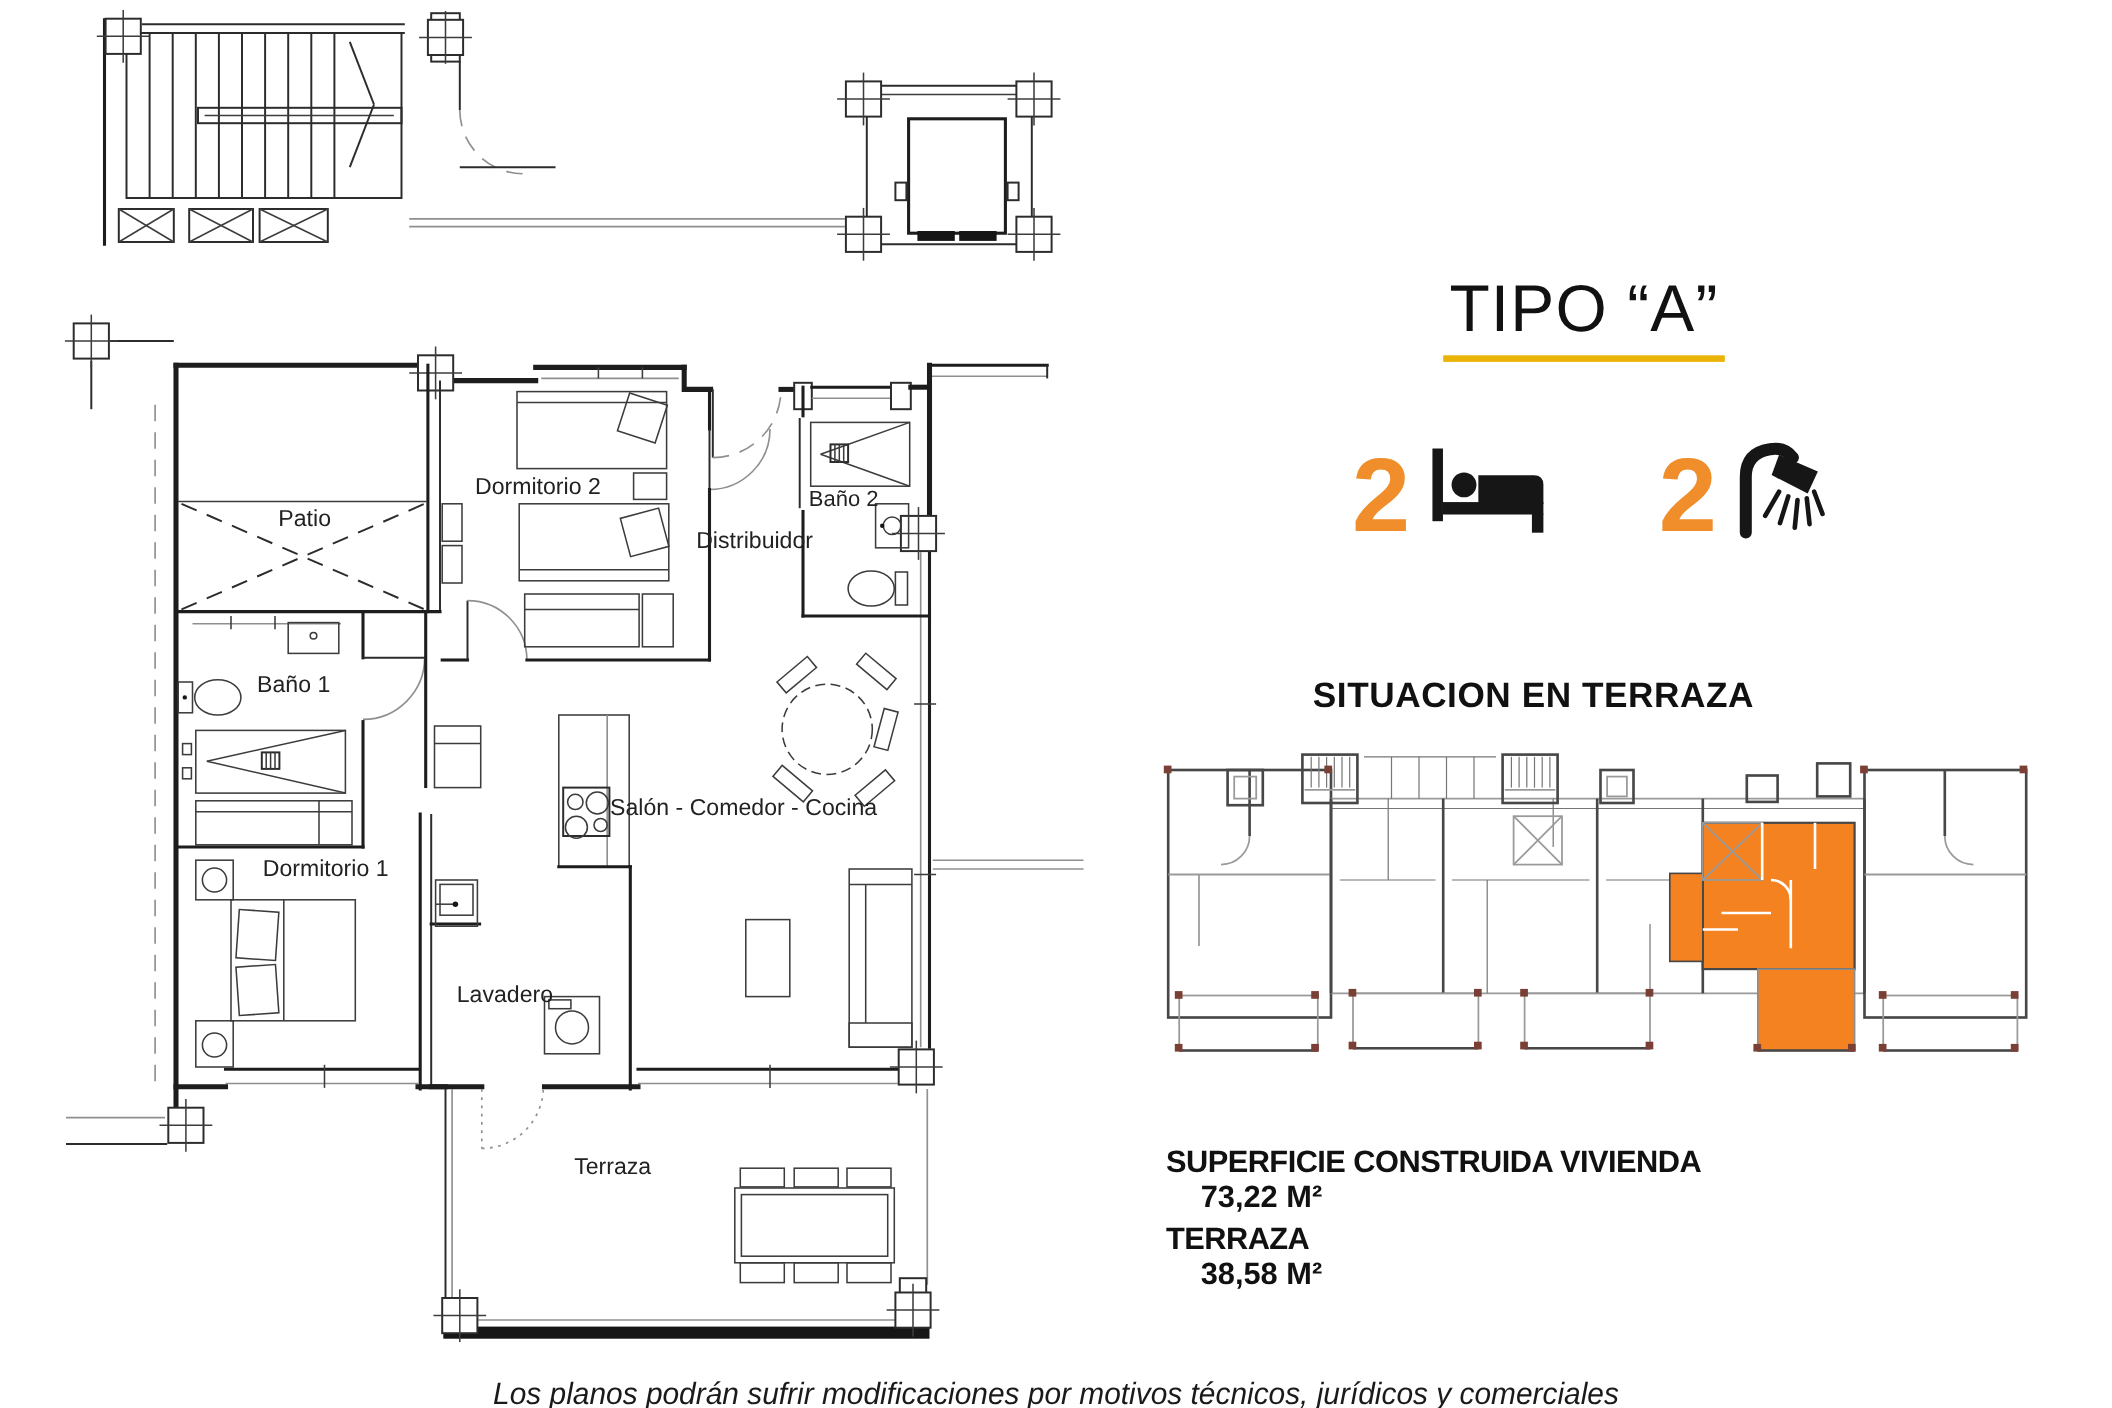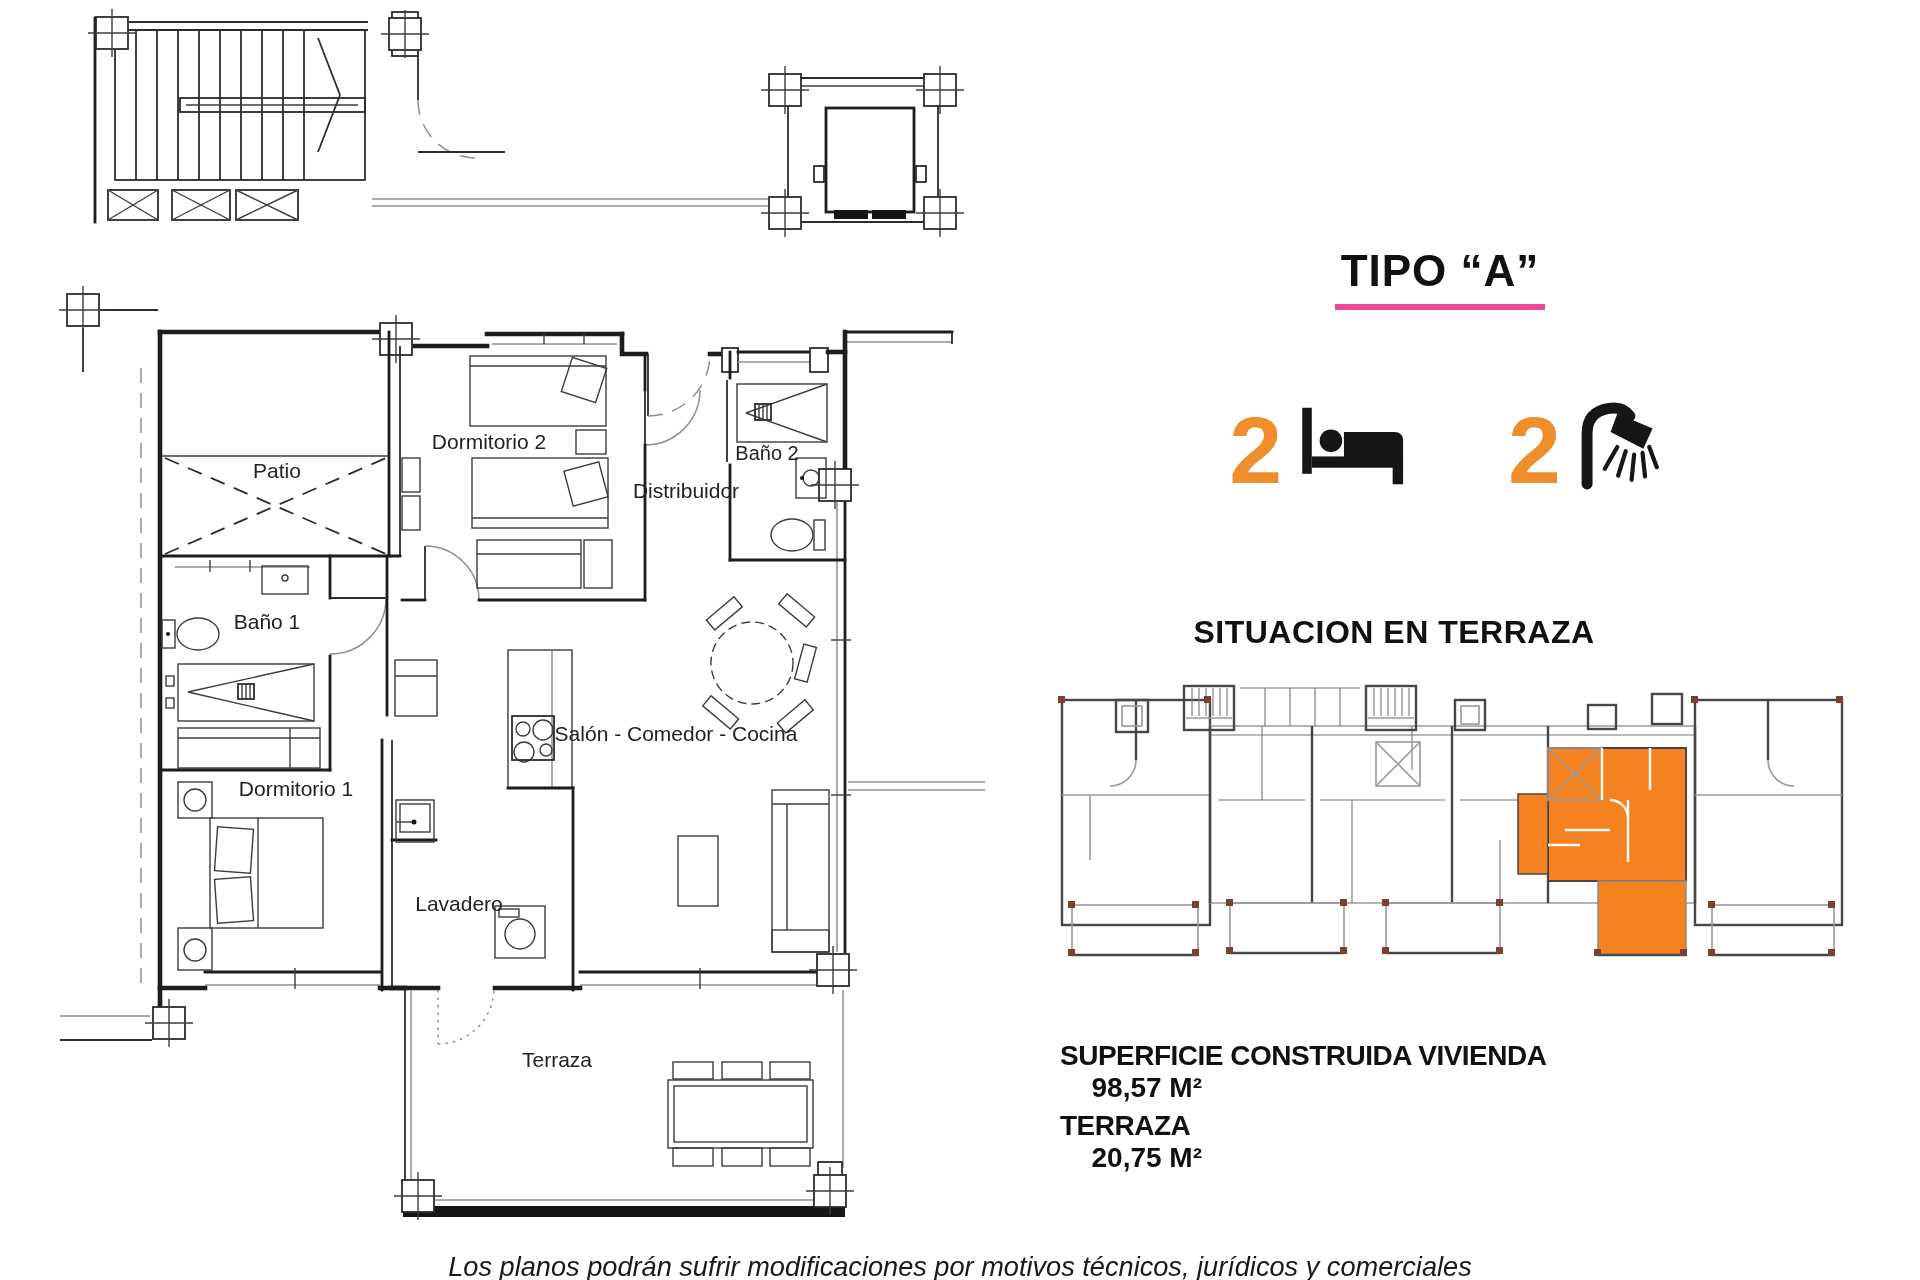--- a/index.html
+++ b/index.html
@@ -23,22 +23,22 @@
 
   
   .mg{stroke:#9a9a9a;stroke-width:1.6;fill:none;}
   .md{stroke:#474747;stroke-width:2.4;fill:none;}
   .mthin{stroke:#767676;stroke-width:1.1;fill:none;}
   .mcol{fill:#7a4036;stroke:none;}
   .mwhite{stroke:#ffffff;stroke-width:2.4;fill:none;}
 
   
   .type-title{position:absolute;left:1240px;top:246px;width:400px;text-align:center;}
-  .type-title span{display:inline-block;font-size:44px;font-weight:bold;letter-spacing:1px;
-                   border-bottom:6px solid #ec4899;padding:0 6px 8px 6px;}
+  .type-title span{display:inline-block;font-size:60px;font-weight:normal;letter-spacing:1px;
+                   border-bottom:6px solid #eab308;padding:0 6px 8px 6px;}
   .features{position:absolute;left:1245px;top:398px;width:400px;display:flex;
             justify-content:center;align-items:flex-end;gap:92px;}
   .feature{display:flex;align-items:flex-end;gap:16px;}
   .feature .num{font-size:95px;line-height:0.82;font-weight:bold;color:#EF8E2A;}
   .situacion-title{position:absolute;left:1094px;top:614px;width:600px;text-align:center;
                    font-size:32px;font-weight:bold;letter-spacing:0.5px;}
   .area-row{position:absolute;left:1000px;width:806px;display:flex;align-items:baseline;
             font-weight:bold;font-size:28px;flex-direction:column;}
   .area-row .a-label{flex:1;text-align:right;letter-spacing:-0.5px;}
   .area-row .a-value{width:142px;margin-left:60px;text-align:right;white-space:nowrap;}
@@ -537,22 +537,22 @@
       <rect class="mcol" x="1828" y="949" width="7" height="7"></rect>
       <rect class="mcol" x="1058" y="696" width="7" height="7"></rect>
       <rect class="mcol" x="1204" y="696" width="7" height="7"></rect>
       <rect class="mcol" x="1691" y="696" width="7" height="7"></rect>
       <rect class="mcol" x="1836" y="696" width="7" height="7"></rect>
     </g>
   </svg>
 
   <div class="area-row row1">
     <span class="a-label">SUPERFICIE CONSTRUIDA VIVIENDA</span>
-    <span class="a-value">98,57 M²</span>
+    <span class="a-value">73,22 M²</span>
   </div>
   <div class="area-row row2">
     <span class="a-label">TERRAZA</span>
-    <span class="a-value">20,75 M²</span>
+    <span class="a-value">38,58 M²</span>
   </div>
 
   <div class="disclaimer">Los planos podrán sufrir modificaciones por motivos técnicos, jurídicos y comerciales</div>
 
 </div>
 
 </body></html>

